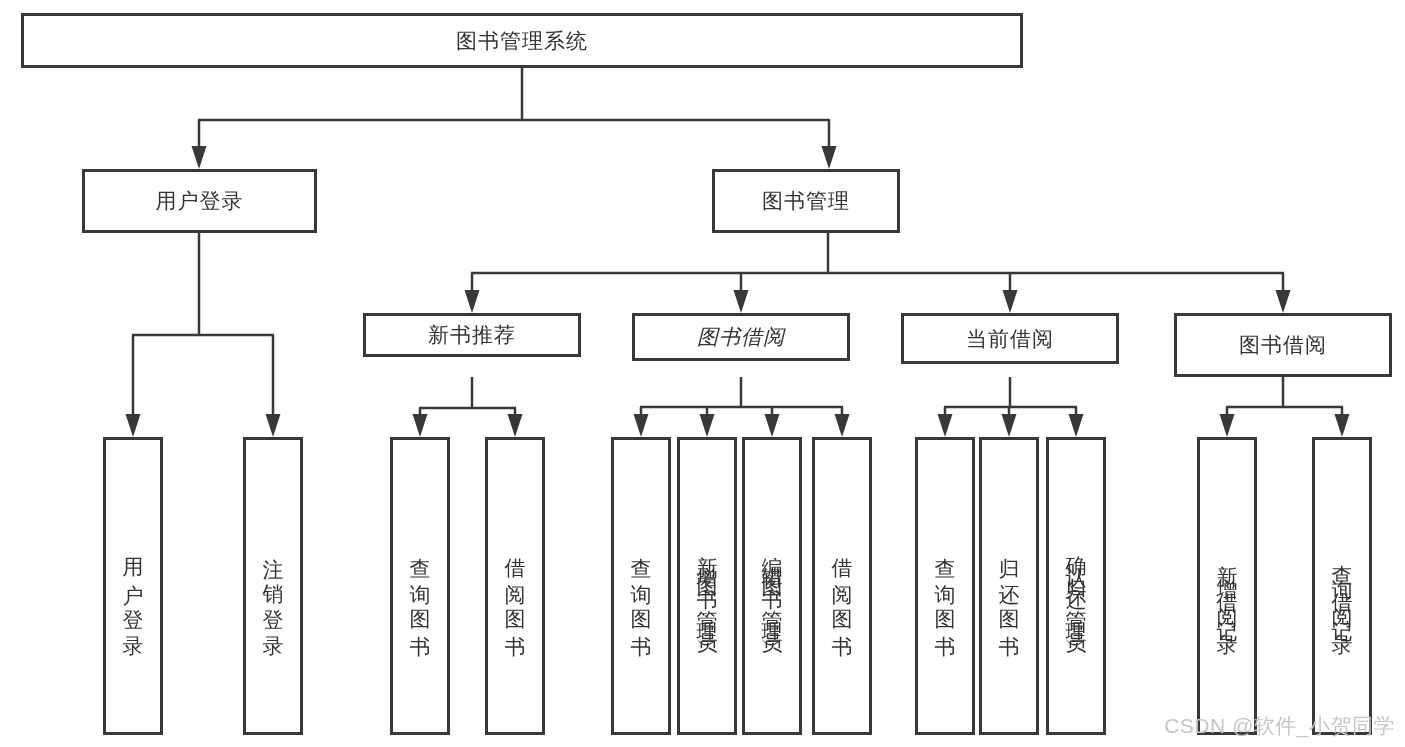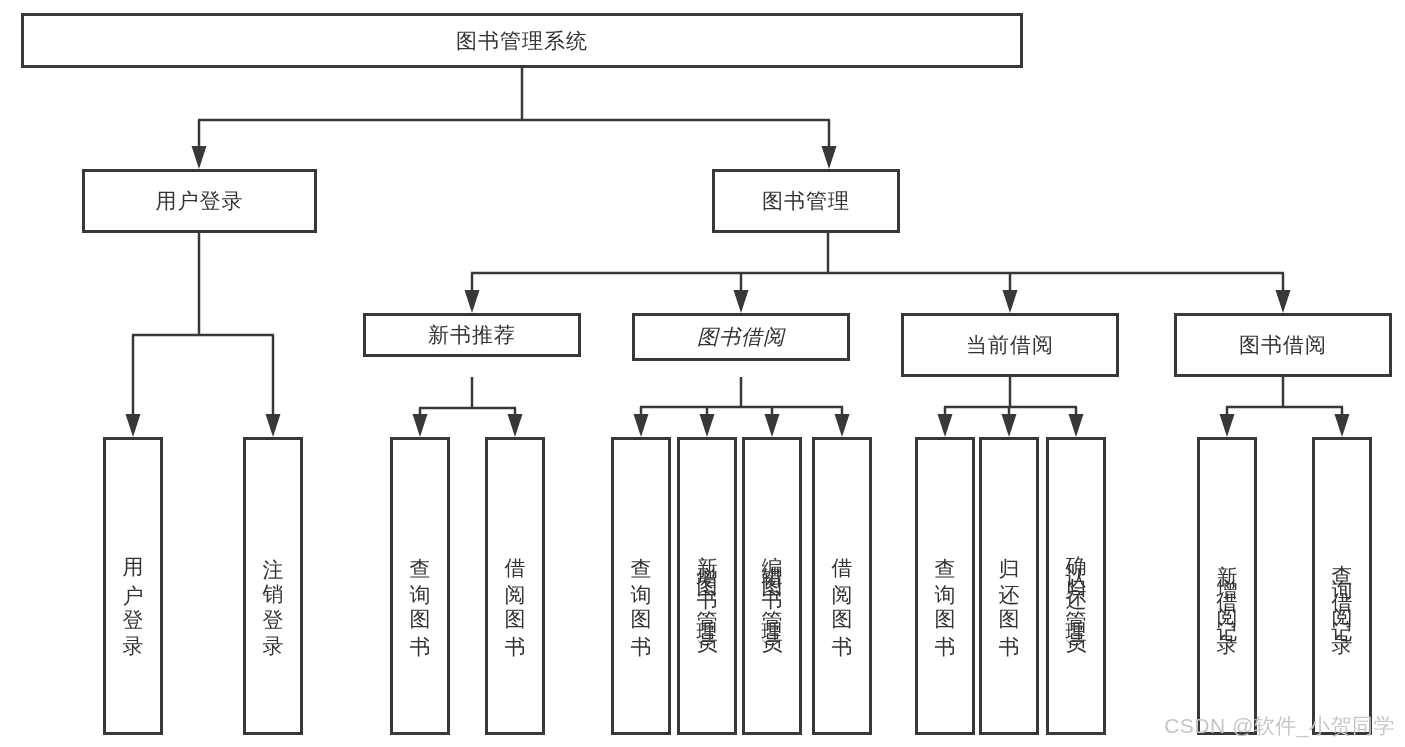--- a/index.html
+++ b/index.html
@@ -95,21 +95,21 @@
     <path d="M 1334.5 414 L 1349.5 414 L 1342 437 Z" fill="#383838"></path>
   </svg>
 
 <div class="node" style="left:21px;top:13px;width:1002px;height:55px;">图书管理系统</div>
 
 <div class="node" style="left:82px;top:169px;width:235px;height:64px;">用户登录</div>
 <div class="node" style="left:712px;top:169px;width:188px;height:64px;">图书管理</div>
 
 <div class="node" style="left:363px;top:313px;width:218px;height:44px;">新书推荐</div>
 <div class="node" style="left:632px;top:313px;width:218px;height:48px;font-style:italic;">图书借阅</div>
-<div class="node" style="left:901px;top:313px;width:218px;height:64px;">当前借阅</div>
+<div class="node" style="left:901px;top:313px;width:218px;height:51px;">当前借阅</div>
 <div class="node" style="left:1174px;top:313px;width:218px;height:64px;">图书借阅</div>
 
 <div class="node leaf ls4" style="left:103px;top:437px;width:60px;height:298px;">用户登录</div>
 <div class="node leaf ls4" style="left:243px;top:437px;width:60px;height:298px;">注销登录</div>
 <div class="node leaf ls4" style="left:390px;top:437px;width:60px;height:298px;">查询图书</div>
 <div class="node leaf ls4" style="left:485px;top:437px;width:60px;height:298px;">借阅图书</div>
 <div class="node leaf ls4" style="left:611px;top:437px;width:60px;height:298px;">查询图书</div>
 <div class="node leaf ls9" style="left:677px;top:437px;width:60px;height:298px;">新增图书（管理员）</div>
 <div class="node leaf ls9" style="left:742px;top:437px;width:60px;height:298px;">编辑图书（管理员）</div>
 <div class="node leaf ls4" style="left:812px;top:437px;width:60px;height:298px;">借阅图书</div>

